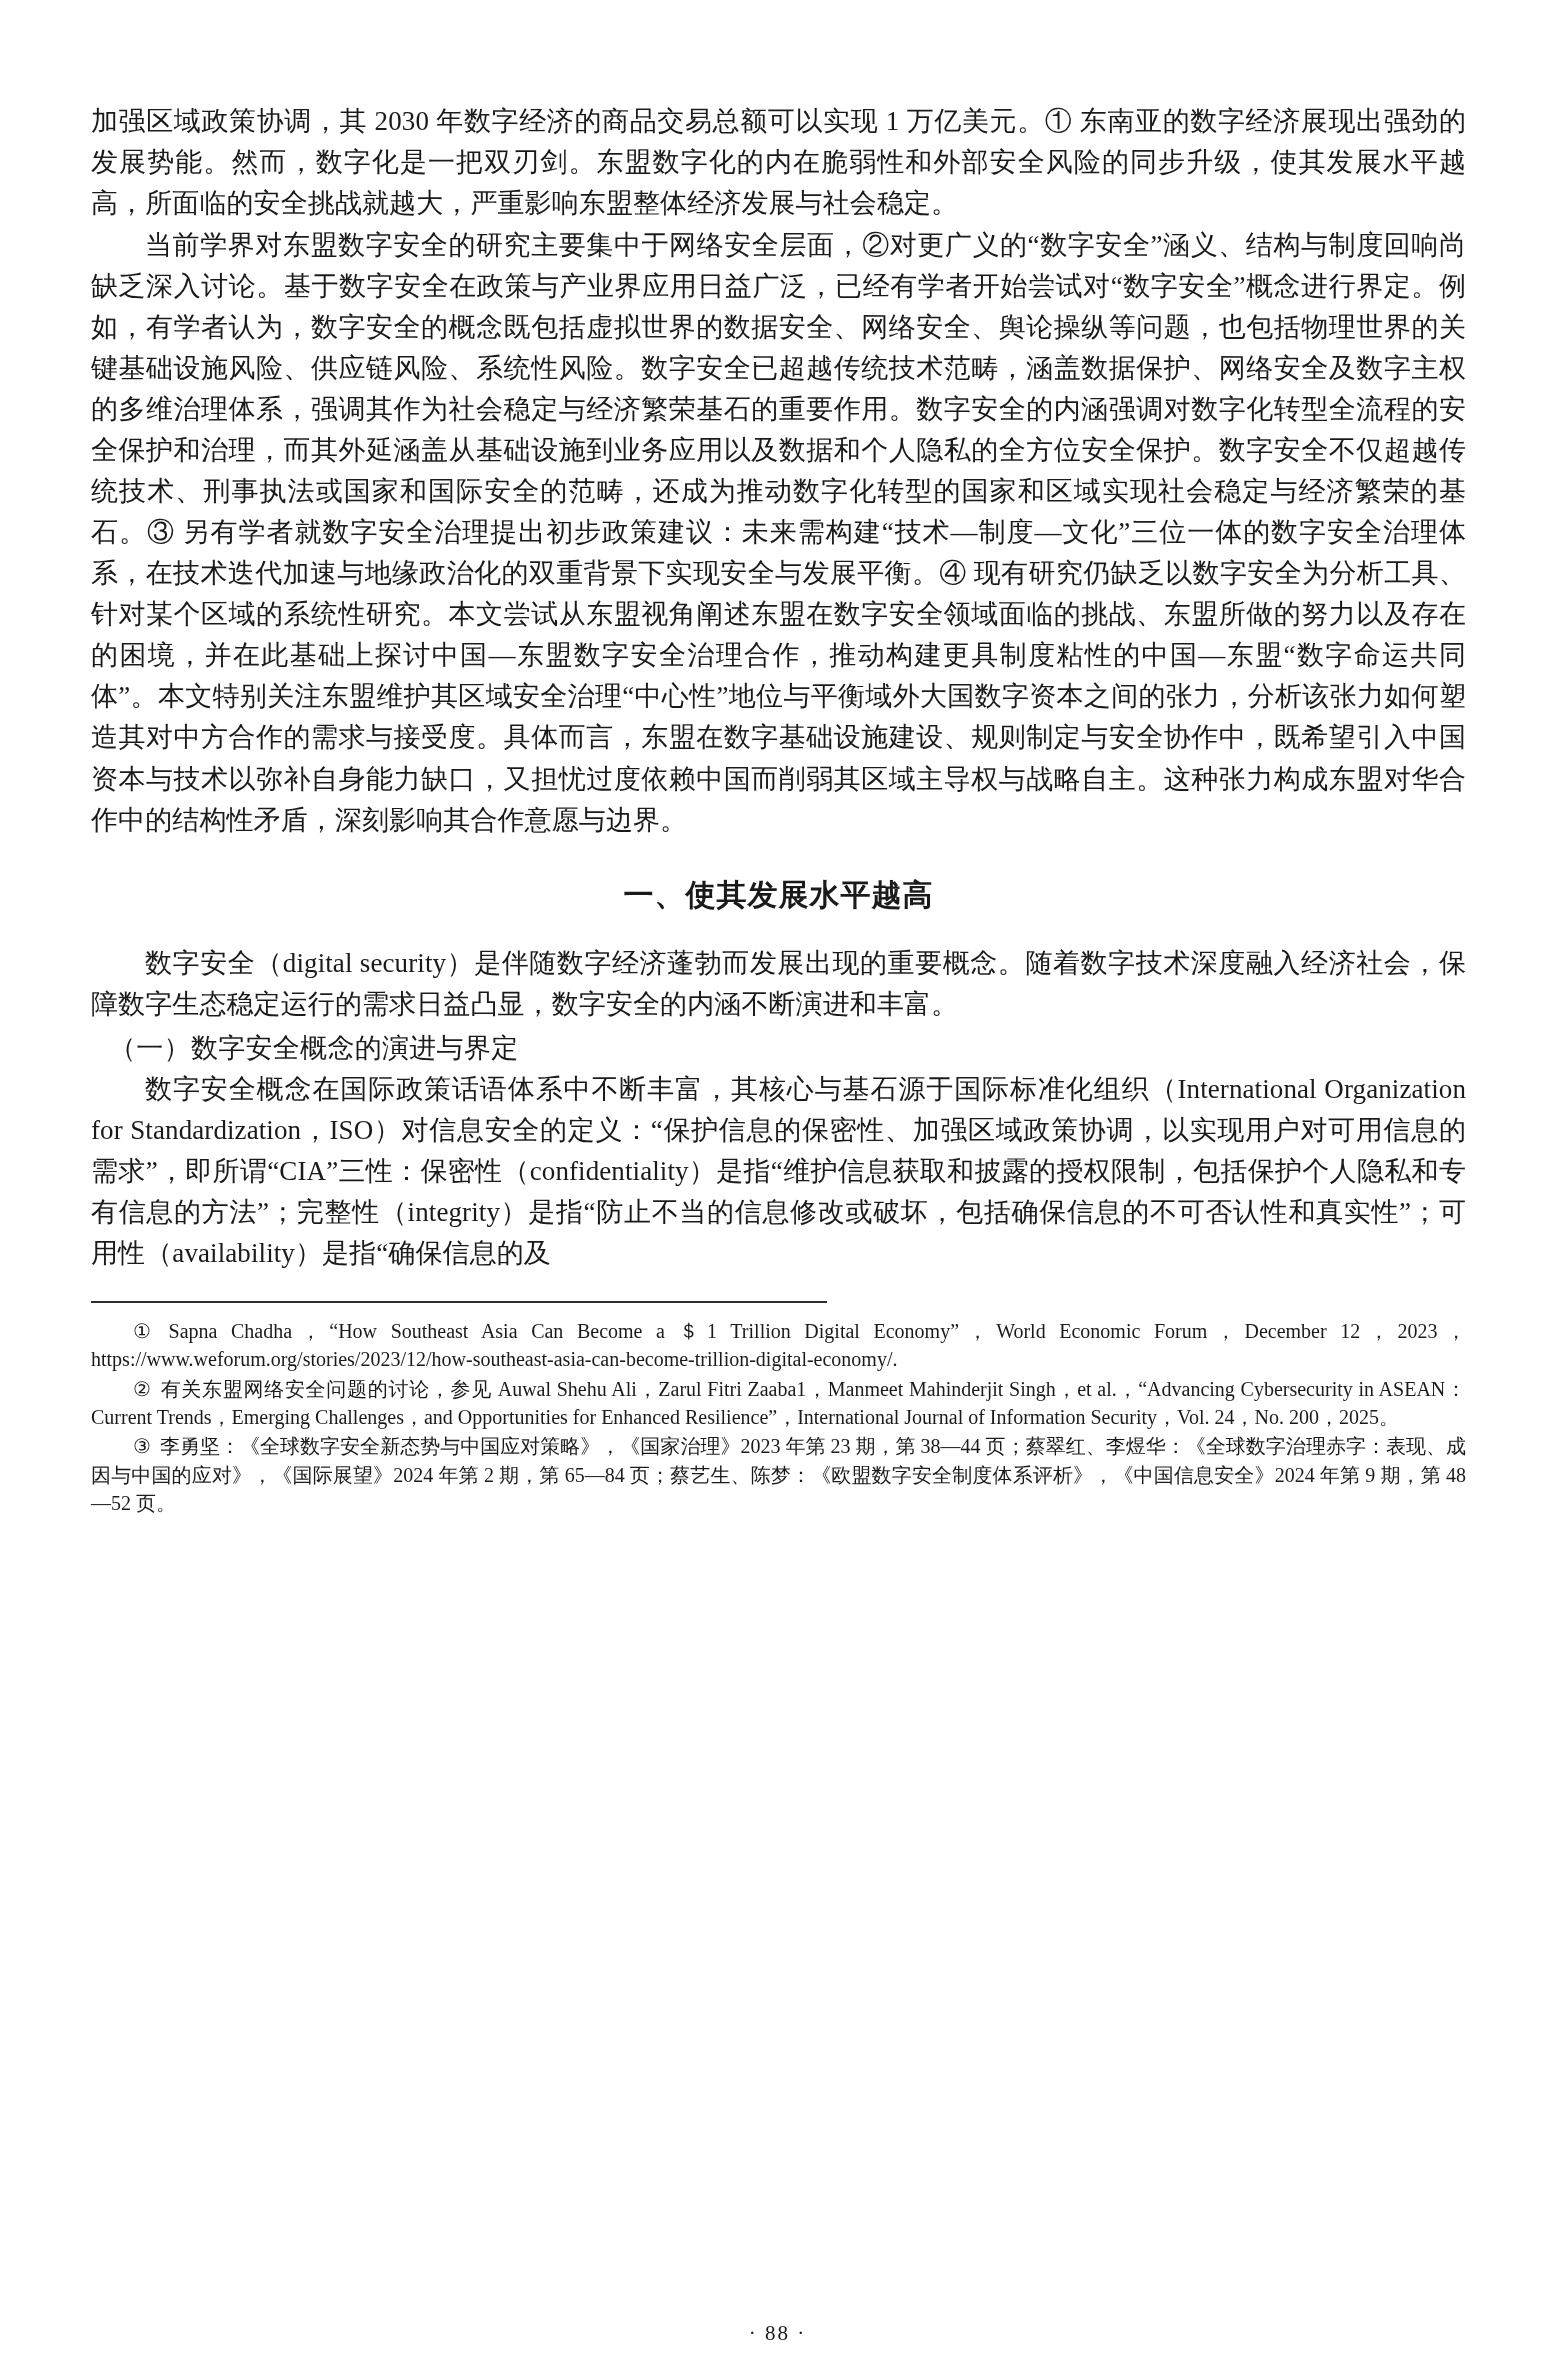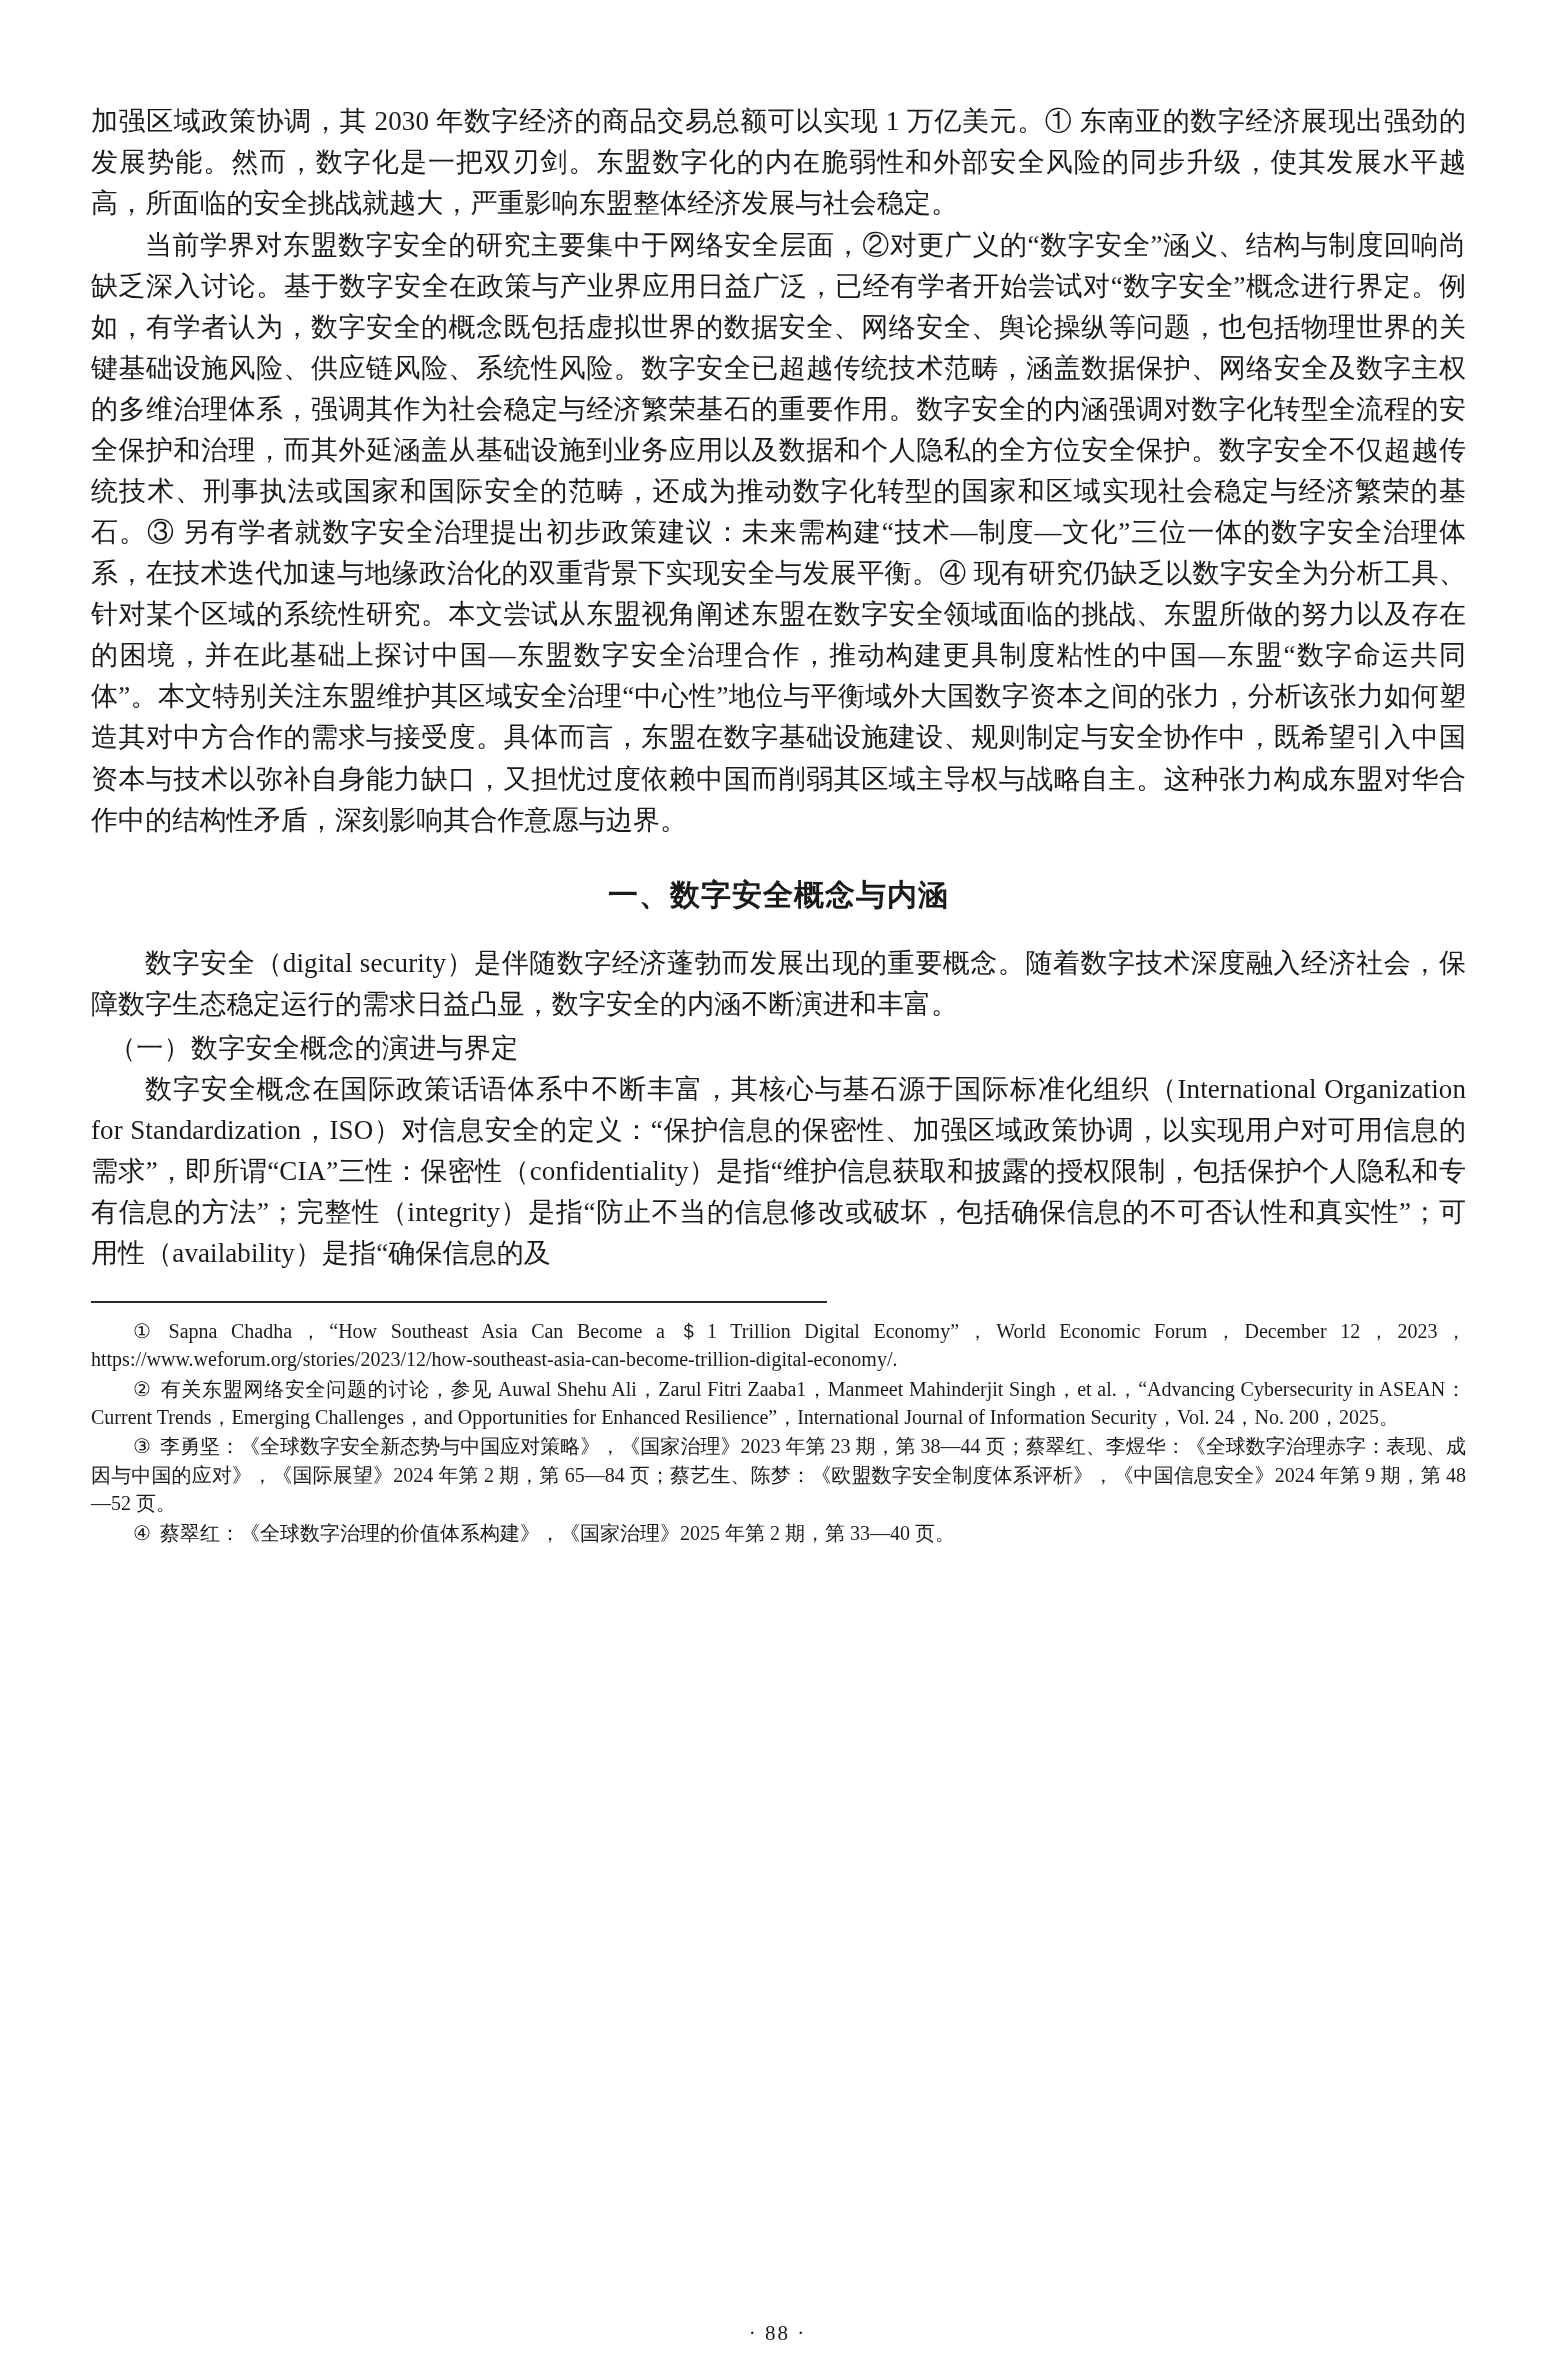--- a/index.html
+++ b/index.html
@@ -85,35 +85,34 @@
 <body>
 
 <div class="page">
 
   <div class="body-text">
 
     <p class="para">加强区域政策协调，其 2030 年数字经济的商品交易总额可以实现 1 万亿美元。① 东南亚的数字经济展现出强劲的发展势能。然而，数字化是一把双刃剑。东盟数字化的内在脆弱性和外部安全风险的同步升级，使其发展水平越高，所面临的安全挑战就越大，严重影响东盟整体经济发展与社会稳定。</p>
 
     <p class="para indent">当前学界对东盟数字安全的研究主要集中于网络安全层面，②对更广义的“数字安全”涵义、结构与制度回响尚缺乏深入讨论。基于数字安全在政策与产业界应用日益广泛，已经有学者开始尝试对“数字安全”概念进行界定。例如，有学者认为，数字安全的概念既包括虚拟世界的数据安全、网络安全、舆论操纵等问题，也包括物理世界的关键基础设施风险、供应链风险、系统性风险。数字安全已超越传统技术范畴，涵盖数据保护、网络安全及数字主权的多维治理体系，强调其作为社会稳定与经济繁荣基石的重要作用。数字安全的内涵强调对数字化转型全流程的安全保护和治理，而其外延涵盖从基础设施到业务应用以及数据和个人隐私的全方位安全保护。数字安全不仅超越传统技术、刑事执法或国家和国际安全的范畴，还成为推动数字化转型的国家和区域实现社会稳定与经济繁荣的基石。③ 另有学者就数字安全治理提出初步政策建议：未来需构建“技术—制度—文化”三位一体的数字安全治理体系，在技术迭代加速与地缘政治化的双重背景下实现安全与发展平衡。④ 现有研究仍缺乏以数字安全为分析工具、针对某个区域的系统性研究。本文尝试从东盟视角阐述东盟在数字安全领域面临的挑战、东盟所做的努力以及存在的困境，并在此基础上探讨中国—东盟数字安全治理合作，推动构建更具制度粘性的中国—东盟“数字命运共同体”。本文特别关注东盟维护其区域安全治理“中心性”地位与平衡域外大国数字资本之间的张力，分析该张力如何塑造其对中方合作的需求与接受度。具体而言，东盟在数字基础设施建设、规则制定与安全协作中，既希望引入中国资本与技术以弥补自身能力缺口，又担忧过度依赖中国而削弱其区域主导权与战略自主。这种张力构成东盟对华合作中的结构性矛盾，深刻影响其合作意愿与边界。</p>
 
-    <h2 class="section-title">一、数字安全概念与内涵</h2>
+    <h2 class="section-title">一、使其发展水平越高</h2>
 
     <p class="para indent">数字安全（digital security）是伴随数字经济蓬勃而发展出现的重要概念。随着数字技术深度融入经济社会，保障数字生态稳定运行的需求日益凸显，数字安全的内涵不断演进和丰富。</p>
 
     <h3 class="subhead">（一）数字安全概念的演进与界定</h3>
 
     <p class="para indent">数字安全概念在国际政策话语体系中不断丰富，其核心与基石源于国际标准化组织（International Organization for Standardization，ISO）对信息安全的定义：“保护信息的保密性、加强区域政策协调，以实现用户对可用信息的需求”，即所谓“CIA”三性：保密性（confidentiality）是指“维护信息获取和披露的授权限制，包括保护个人隐私和专有信息的方法”；完整性（integrity）是指“防止不当的信息修改或破坏，包括确保信息的不可否认性和真实性”；可用性（availability）是指“确保信息的及</p>
 
   </div>
 
   <div class="footnote-rule"></div>
 
   <div class="footnotes">
     <p class="fn"><span class="marker">①</span><span>Sapna Chadha，“How Southeast Asia Can Become a ＄1 Trillion Digital Economy”，World Economic Forum，December 12，2023，https://www.weforum.org/stories/2023/12/how-southeast-asia-can-become-trillion-digital-economy/.</span></p>
     <p class="fn"><span class="marker">②</span><span>有关东盟网络安全问题的讨论，参见 Auwal Shehu Ali，Zarul Fitri Zaaba1，Manmeet Mahinderjit Singh，et al.，“Advancing Cybersecurity in ASEAN：Current Trends，Emerging Challenges，and Opportunities for Enhanced Resilience”，International Journal of Information Security，Vol. 24，No. 200，2025。</span></p>
     <p class="fn"><span class="marker">③</span><span>李勇坚：《全球数字安全新态势与中国应对策略》，《国家治理》2023 年第 23 期，第 38—44 页；蔡翠红、李煜华：《全球数字治理赤字：表现、成因与中国的应对》，《国际展望》2024 年第 2 期，第 65—84 页；蔡艺生、陈梦：《欧盟数字安全制度体系评析》，《中国信息安全》2024 年第 9 期，第 48—52 页。</span></p>
-    <p class="fn"><span class="marker">④</span><span>蔡翠红：《全球数字治理的价值体系构建》，《国家治理》2025 年第 2 期，第 33—40 页。</span></p>
   </div>
 
   <div class="page-number">· 88 ·</div>
 
 </div>
 
 
 </body></html>

